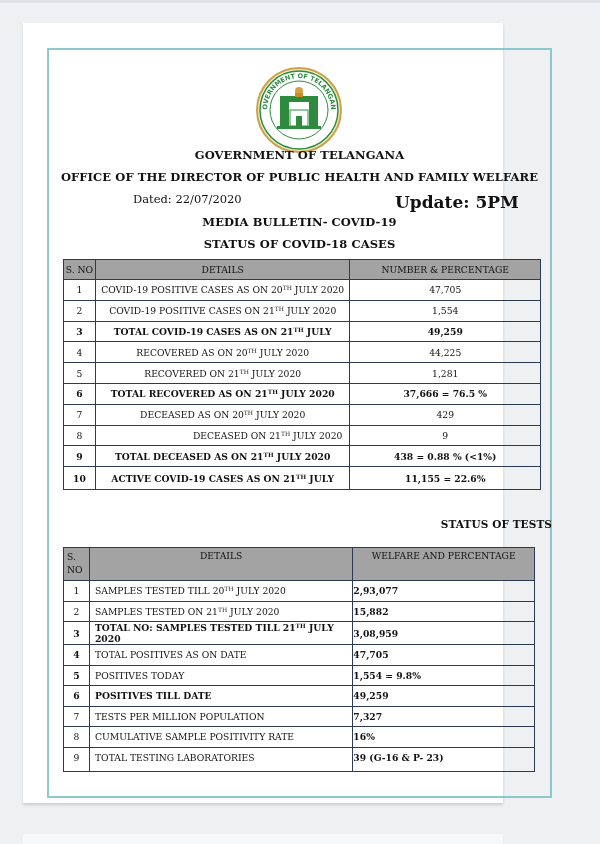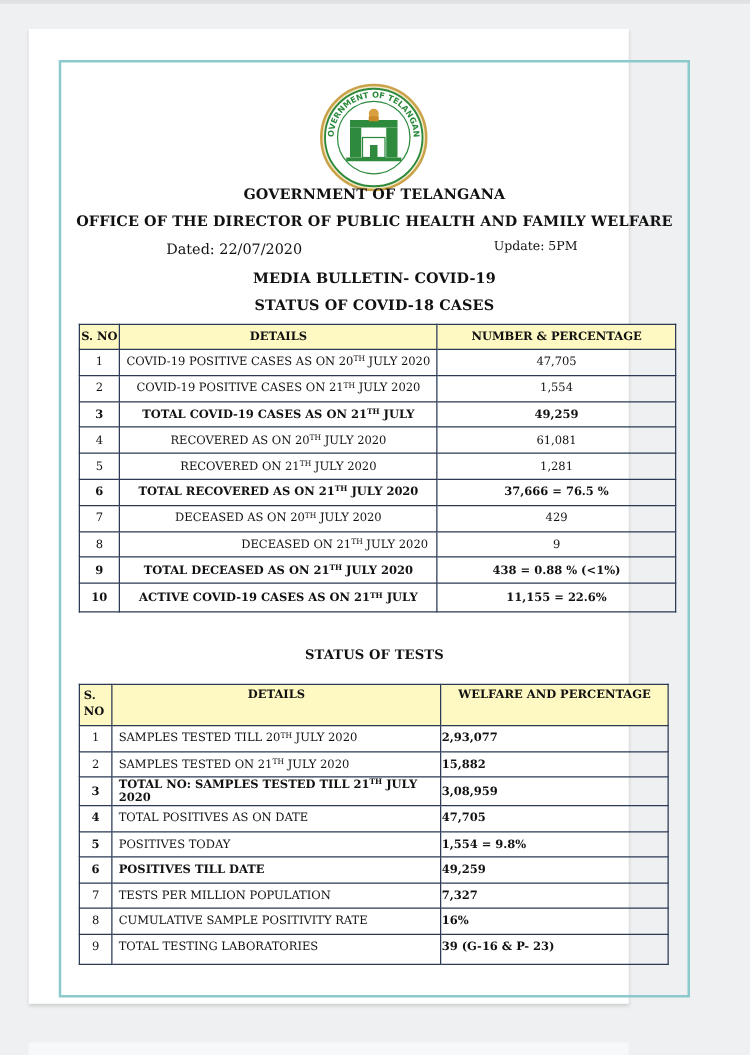--- a/index.html
+++ b/index.html
@@ -25,25 +25,25 @@
     position:absolute; left:23px; top:834px; width:480px; height:10px; background:#f7f8f9;
   }
   .emblem {
     position: absolute; left: 255px; top: 66px; width: 88px; height: 88px;
   }
   .hdr {
     position: absolute; left: 47px; width: 505px; text-align: center;
     font-weight: bold; font-size: 11.5px; letter-spacing: 0.1px;
   }
   .dated { position:absolute; left:133px; top:192px; font-weight:normal; font-size:11.5px; }
-  .update { position:absolute; left:395px; top:192px; font-weight:normal; font-size:10px; }
+  .update { position:absolute; left:395px; top:192px; font-weight:bold; font-size:17px; }
 
   table { border-collapse: collapse; position: absolute; font-size: 9.2px; }
   td, th { border: 1px solid #2c3a55; }
-  th { background: #fef9c3; font-weight: bold; font-size: 9.2px; }
+  th { background: #a3a3a3; font-weight: normal; font-size: 9.2px; }
 
   .t1 { left: 63px; top: 259px; width: 478px; }
   .t1 th { height: 20px; text-align: center; vertical-align: middle; }
   .t1 td { height: 20.8px; text-align: center; vertical-align: middle; }
   .t1 col.c1 { width: 32px; } .t1 col.c2 { width: 255px; } .t1 col.c3 { width: 191px; }
   .t1 tr.bold td { font-weight: bold; }
   .t1 td.right-shift { padding-left: 90px; }
   .t1 tr:last-child td { height: 23px; text-align: center; }
 
   .t2 { left: 63px; top: 547px; width: 472px; }
@@ -116,21 +116,21 @@
       <td>1,554</td>
     </tr>
     <tr class="bold">
       <td>3</td>
       <td>TOTAL COVID-19 CASES AS ON 21<sup>TH</sup> JULY</td>
       <td>49,259</td>
     </tr>
     <tr>
       <td>4</td>
       <td>RECOVERED AS ON 20<sup>TH</sup> JULY 2020</td>
-      <td>61,081</td>
+      <td>44,225</td>
     </tr>
     <tr>
       <td>5</td>
       <td>RECOVERED ON 21<sup>TH</sup> JULY 2020</td>
       <td>1,281</td>
     </tr>
     <tr class="bold">
       <td>6</td>
       <td>TOTAL RECOVERED AS ON 21<sup>TH</sup> JULY 2020</td>
       <td>37,666 = 76.5 %</td>
@@ -151,21 +151,21 @@
       <td>438 = 0.88 % (&lt;1%)</td>
     </tr>
     <tr class="bold">
       <td>10</td>
       <td>ACTIVE COVID-19 CASES AS ON 21<sup>TH</sup> JULY</td>
       <td>11,155 = 22.6%</td>
     </tr>
   </tbody>
 </table>
 
-<div class="hdr" style="top:518px; font-size:10.5px;">STATUS OF TESTS</div>
+<div class="hdr" style="top:518px; font-size:10.5px;text-align:right;">STATUS OF TESTS</div>
 
 <table class="t2">
   <colgroup>
       <col class="c1">
       <col class="c2">
       <col class="c3">
     </colgroup>
   <thead>
     <tr>
       <th class="sno">S.<br>NO</th>

